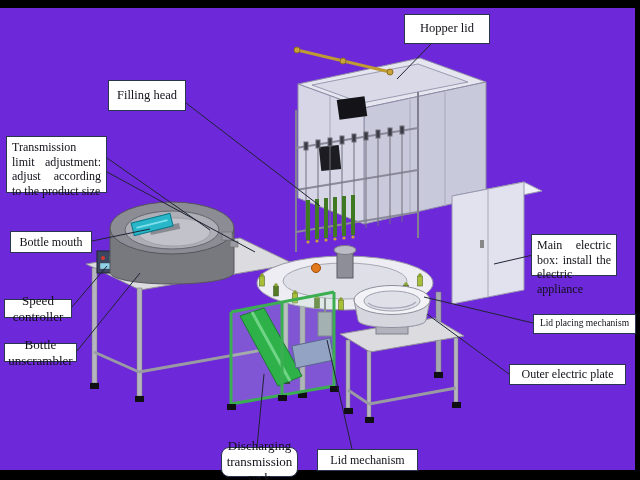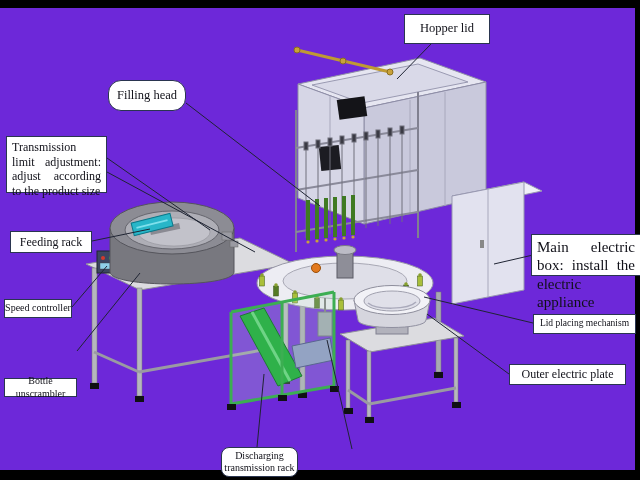--- a/index.html
+++ b/index.html
@@ -6,21 +6,21 @@
   #stage{position:relative;width:640px;height:480px;background:#6d28d9;overflow:hidden;
          font-family:"Liberation Serif",serif;}
   .bar{position:absolute;background:#000;}
   #machine-svg{position:absolute;left:0;top:0;}
   .lbl{position:absolute;background:#ffffff;border:1px solid #2a3550;color:#101018;
        display:flex;align-items:center;justify-content:center;text-align:center;
        box-sizing:border-box;line-height:1.22;z-index:5;}
   .lbl--block{display:block;text-align:justify;padding:3px 5px;}
   .f12{font-size:12.5px;}
   .f10{font-size:12px;}
-  .f9{font-size:10px;}
+  .f9{font-size:13px;}
   .f95{font-size:9.5px;}
 </style>
 </head>
 <body>
 
 <div id="stage">
 
   <svg id="machine-svg" width="640" height="480" viewBox="0 0 640 480">
 
     <g>
@@ -211,35 +211,36 @@
       <line x1="533" y1="255" x2="494" y2="264"></line>
       <line x1="533" y1="323" x2="424" y2="297"></line>
       <line x1="509" y1="374" x2="427" y2="314"></line>
       <line x1="257" y1="447" x2="264" y2="374"></line>
       <line x1="352" y1="449" x2="327" y2="340"></line>
     </g>
   </svg>
 
   <div class="lbl f12" style="left:404px;top:14px;width:86px;height:30px;">Hopper lid</div>
 
-  <div class="lbl f12" style="left:108px;top:80px;width:78px;height:31px;border-radius:13px;">Filling head</div>
+  <div class="lbl f12" style="left:108px;top:80px;width:78px;height:31px;">Filling head</div>
 
   <div class="lbl lbl--block f10" style="left:6px;top:136px;width:101px;height:57px;">Transmission limit adjustment: adjust according to the product size</div>
 
-  <div class="lbl f10" style="left:10px;top:231px;width:82px;height:22px;">Feeding rack</div>
+  <div class="lbl f10" style="left:10px;top:231px;width:82px;height:22px;">Bottle mouth</div>
 
   <div class="lbl f9" style="left:4px;top:299px;width:68px;height:19px;">Speed controller</div>
 
-  <div class="lbl f9" style="left:4px;top:343px;width:73px;height:19px;margin-top:35px;">Bottle unscrambler</div>
-
-  <div class="lbl lbl--block f9" style="left:531px;top:234px;width:110px;height:42px;font-size:15px;">Main electric box: install the electric appliance</div>
+  <div class="lbl f9" style="left:4px;top:343px;width:73px;height:19px;">Bottle unscrambler</div>
+
+  <div class="lbl lbl--block f9" style="left:531px;top:234px;width:86px;height:42px;font-size:12px;">Main electric box: install the electric appliance</div>
 
   <div class="lbl f95" style="left:533px;top:314px;width:103px;height:20px;">Lid placing mechanism</div>
 
   <div class="lbl f10" style="left:509px;top:364px;width:117px;height:21px;">Outer electric plate</div>
 
   <div class="lbl f9" style="left:221px;top:447px;width:77px;height:30px;border-radius:8px;">Discharging transmission rack</div>
 
+  <div class="lbl f10" style="left:317px;top:449px;width:101px;height:22px;">Lid mechanism</div>
 
   <div class="bar" style="left:0;top:0;width:640px;height:8px;"></div>
   <div class="bar" style="left:0;top:470px;width:640px;height:10px;"></div>
   <div class="bar" style="left:635px;top:0;width:5px;height:480px;"></div>
 </div>
 
 </body></html>

